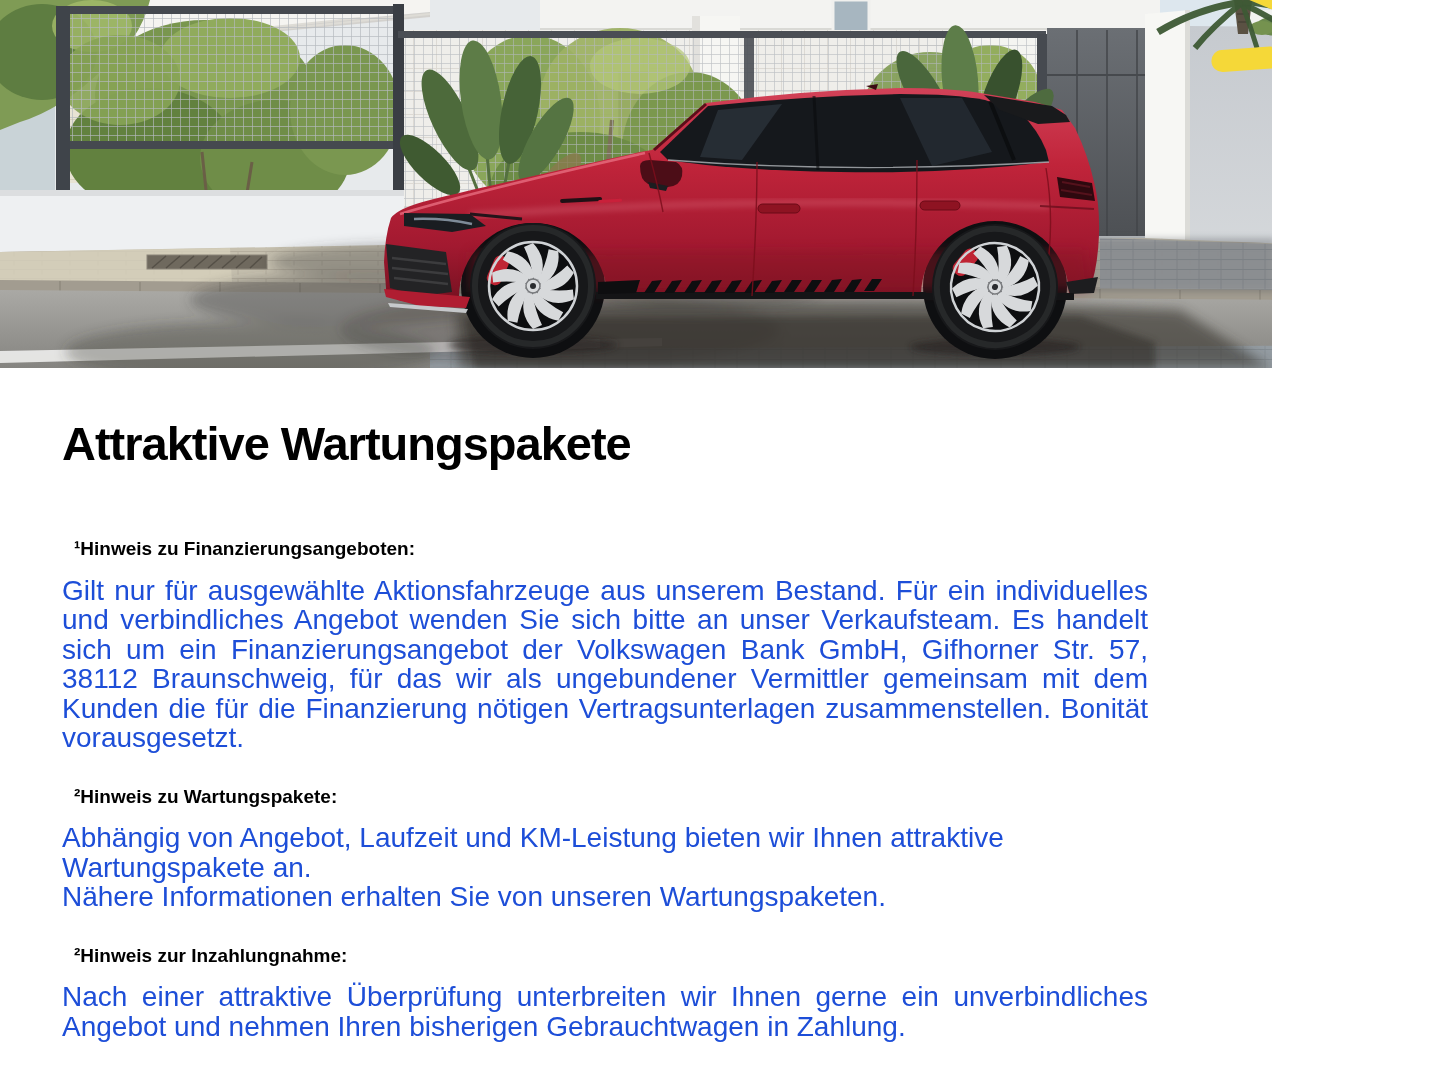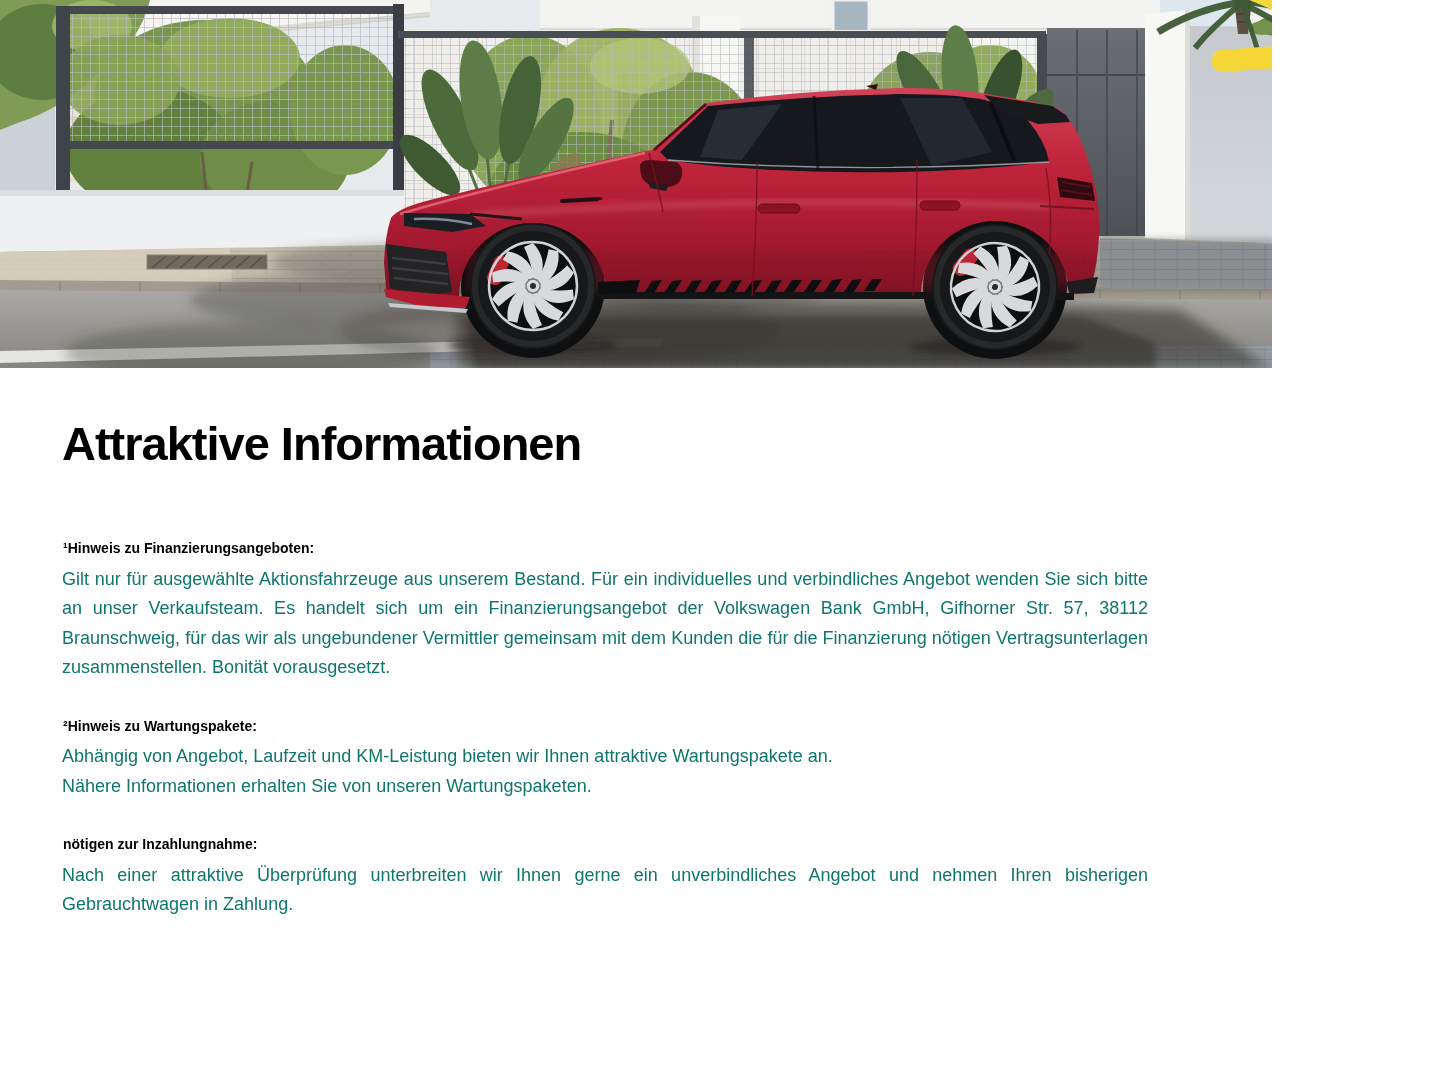--- a/index.html
+++ b/index.html
@@ -6,22 +6,22 @@
   body{width:1440px;height:1080px;overflow:hidden;font-family:"Liberation Sans",sans-serif;-webkit-font-smoothing:antialiased;}
   .page{position:relative;width:1440px;height:1080px;background:#fff;}
   .hero{position:relative;width:1272px;height:368px;overflow:hidden;}
   .hero svg{display:block;}
   .sun-text{position:absolute;left:1296px;top:42px;width:144px;text-align:center;color:#232529;
             font-weight:bold;font-size:22px;line-height:25px;letter-spacing:-0.3px;}
   .content{position:relative;padding:0 0 0 62px;width:1086px;color:#000;}
   h1{font-size:47px;line-height:52px;font-weight:bold;letter-spacing:-1px;margin:50px 0 0 0;color:#000;}
   .sec{margin-top:29px;}
   .sec.first{margin-top:64px;}
-  .sec h2{font-size:14px;line-height:29.5px;font-weight:bold;margin:1px;color:#000;}
-  .sec p{font-size:18px;line-height:29.5px;margin:0;color:#0f766e;text-align:justify;}
+  .sec h2{font-size:19px;line-height:29.5px;font-weight:bold;margin:12px;color:#000;}
+  .sec p{font-size:28px;line-height:29.5px;margin:0;color:#1d4ed8;text-align:justify;}
   .sec p.lines{text-align:left;}
 </style>
 </head>
 <body>
 
 <div class="page">
 
   <div class="hero">
     <svg width="1440" height="368" viewBox="0 0 1440 368" xmlns="http://www.w3.org/2000/svg">
       <defs>
@@ -347,30 +347,30 @@
       </g>
     </svg>
 
     <div class="sun-text">
       <div>Finanzierung</div>
       <div>ab 36,54 % ¹</div>
     </div>
   </div>
 
   <div class="content">
-    <h1>Attraktive Informationen</h1>
+    <h1>Attraktive Wartungspakete</h1>
 
     <div class="sec first">
       <h2>¹Hinweis zu Finanzierungsangeboten:</h2>
       <p>Gilt nur für ausgewählte Aktionsfahrzeuge aus unserem Bestand. Für ein individuelles und verbindliches Angebot wenden Sie sich bitte an unser Verkaufsteam. Es handelt sich um ein Finanzierungsangebot der Volkswagen Bank GmbH, Gifhorner Str. 57, 38112 Braunschweig, für das wir als ungebundener Vermittler gemeinsam mit dem Kunden die für die Finanzierung nötigen Vertragsunterlagen zusammenstellen. Bonität vorausgesetzt.</p>
     </div>
 
     <div class="sec">
       <h2>²Hinweis zu Wartungspakete:</h2>
       <p class="lines"><span>Abhängig von Angebot, Laufzeit und KM-Leistung bieten wir Ihnen attraktive Wartungspakete an.</span><br><span>Nähere Informationen erhalten Sie von unseren Wartungspaketen.</span></p>
     </div>
 
     <div class="sec">
-      <h2>nötigen zur Inzahlungnahme:</h2>
+      <h2>²Hinweis zur Inzahlungnahme:</h2>
       <p>Nach einer attraktive Überprüfung unterbreiten wir Ihnen gerne ein unverbindliches Angebot und nehmen Ihren bisherigen Gebrauchtwagen in Zahlung.</p>
     </div>
   </div>
 </div>
 
 </body></html>

